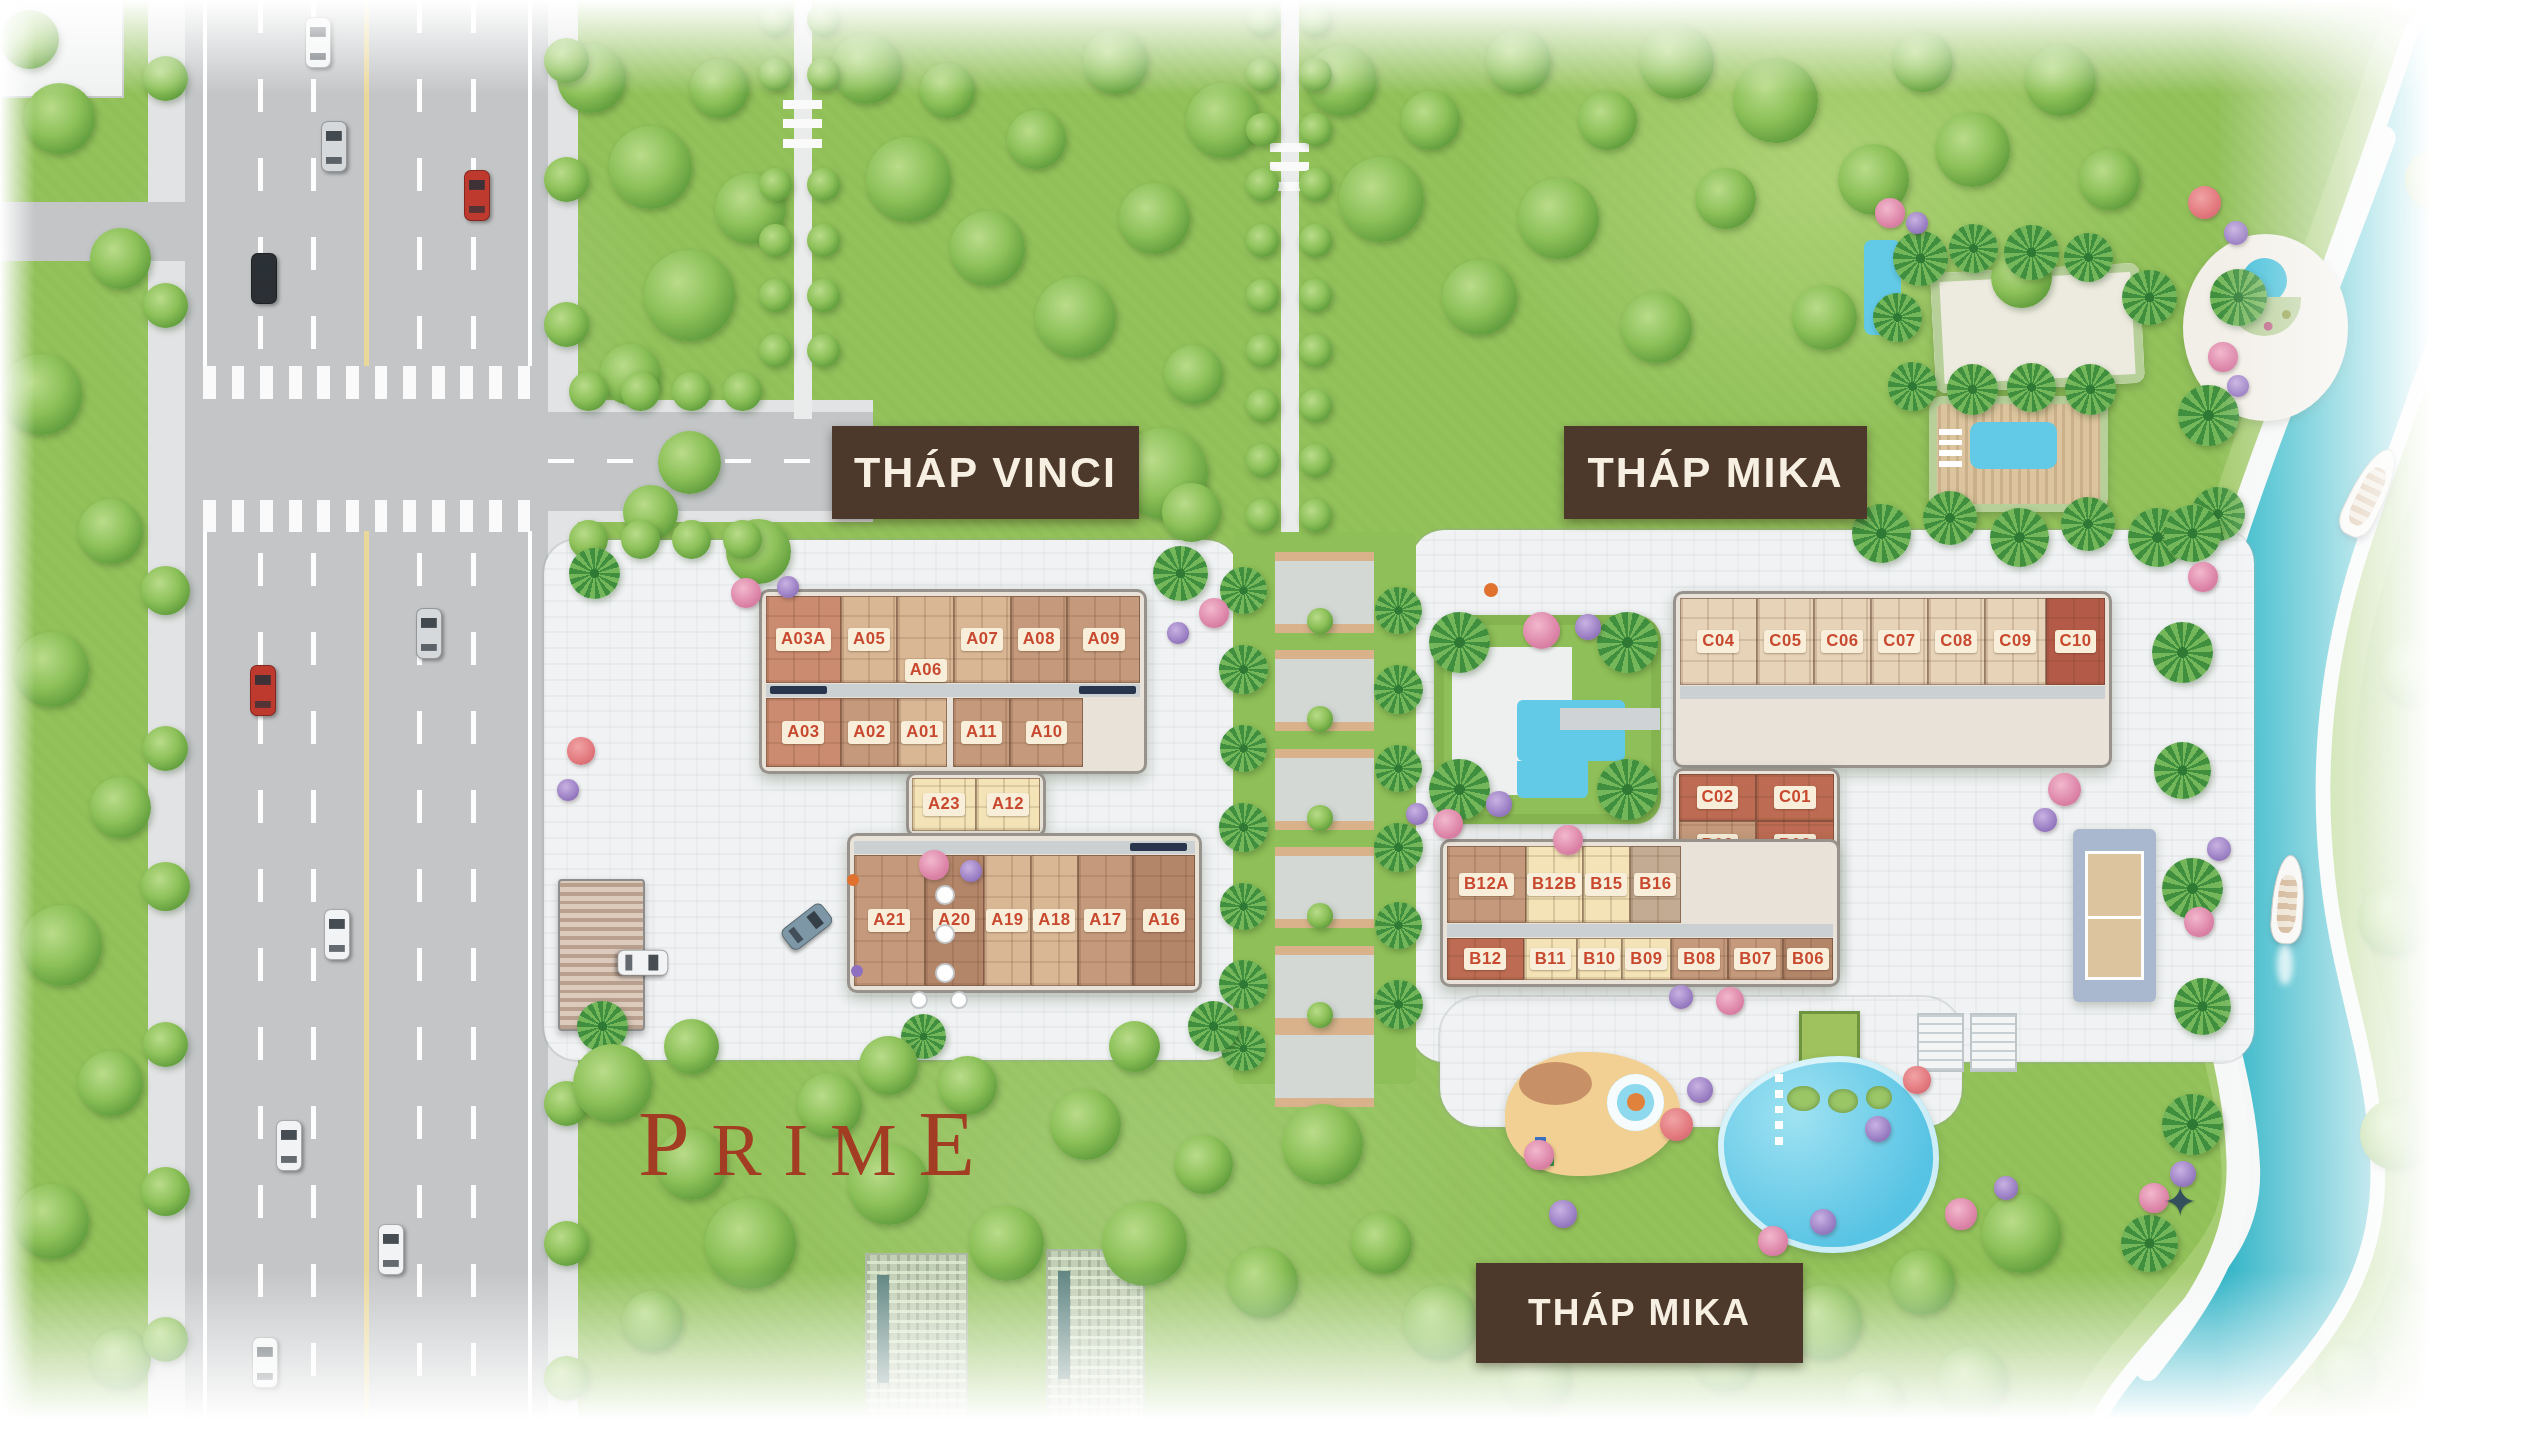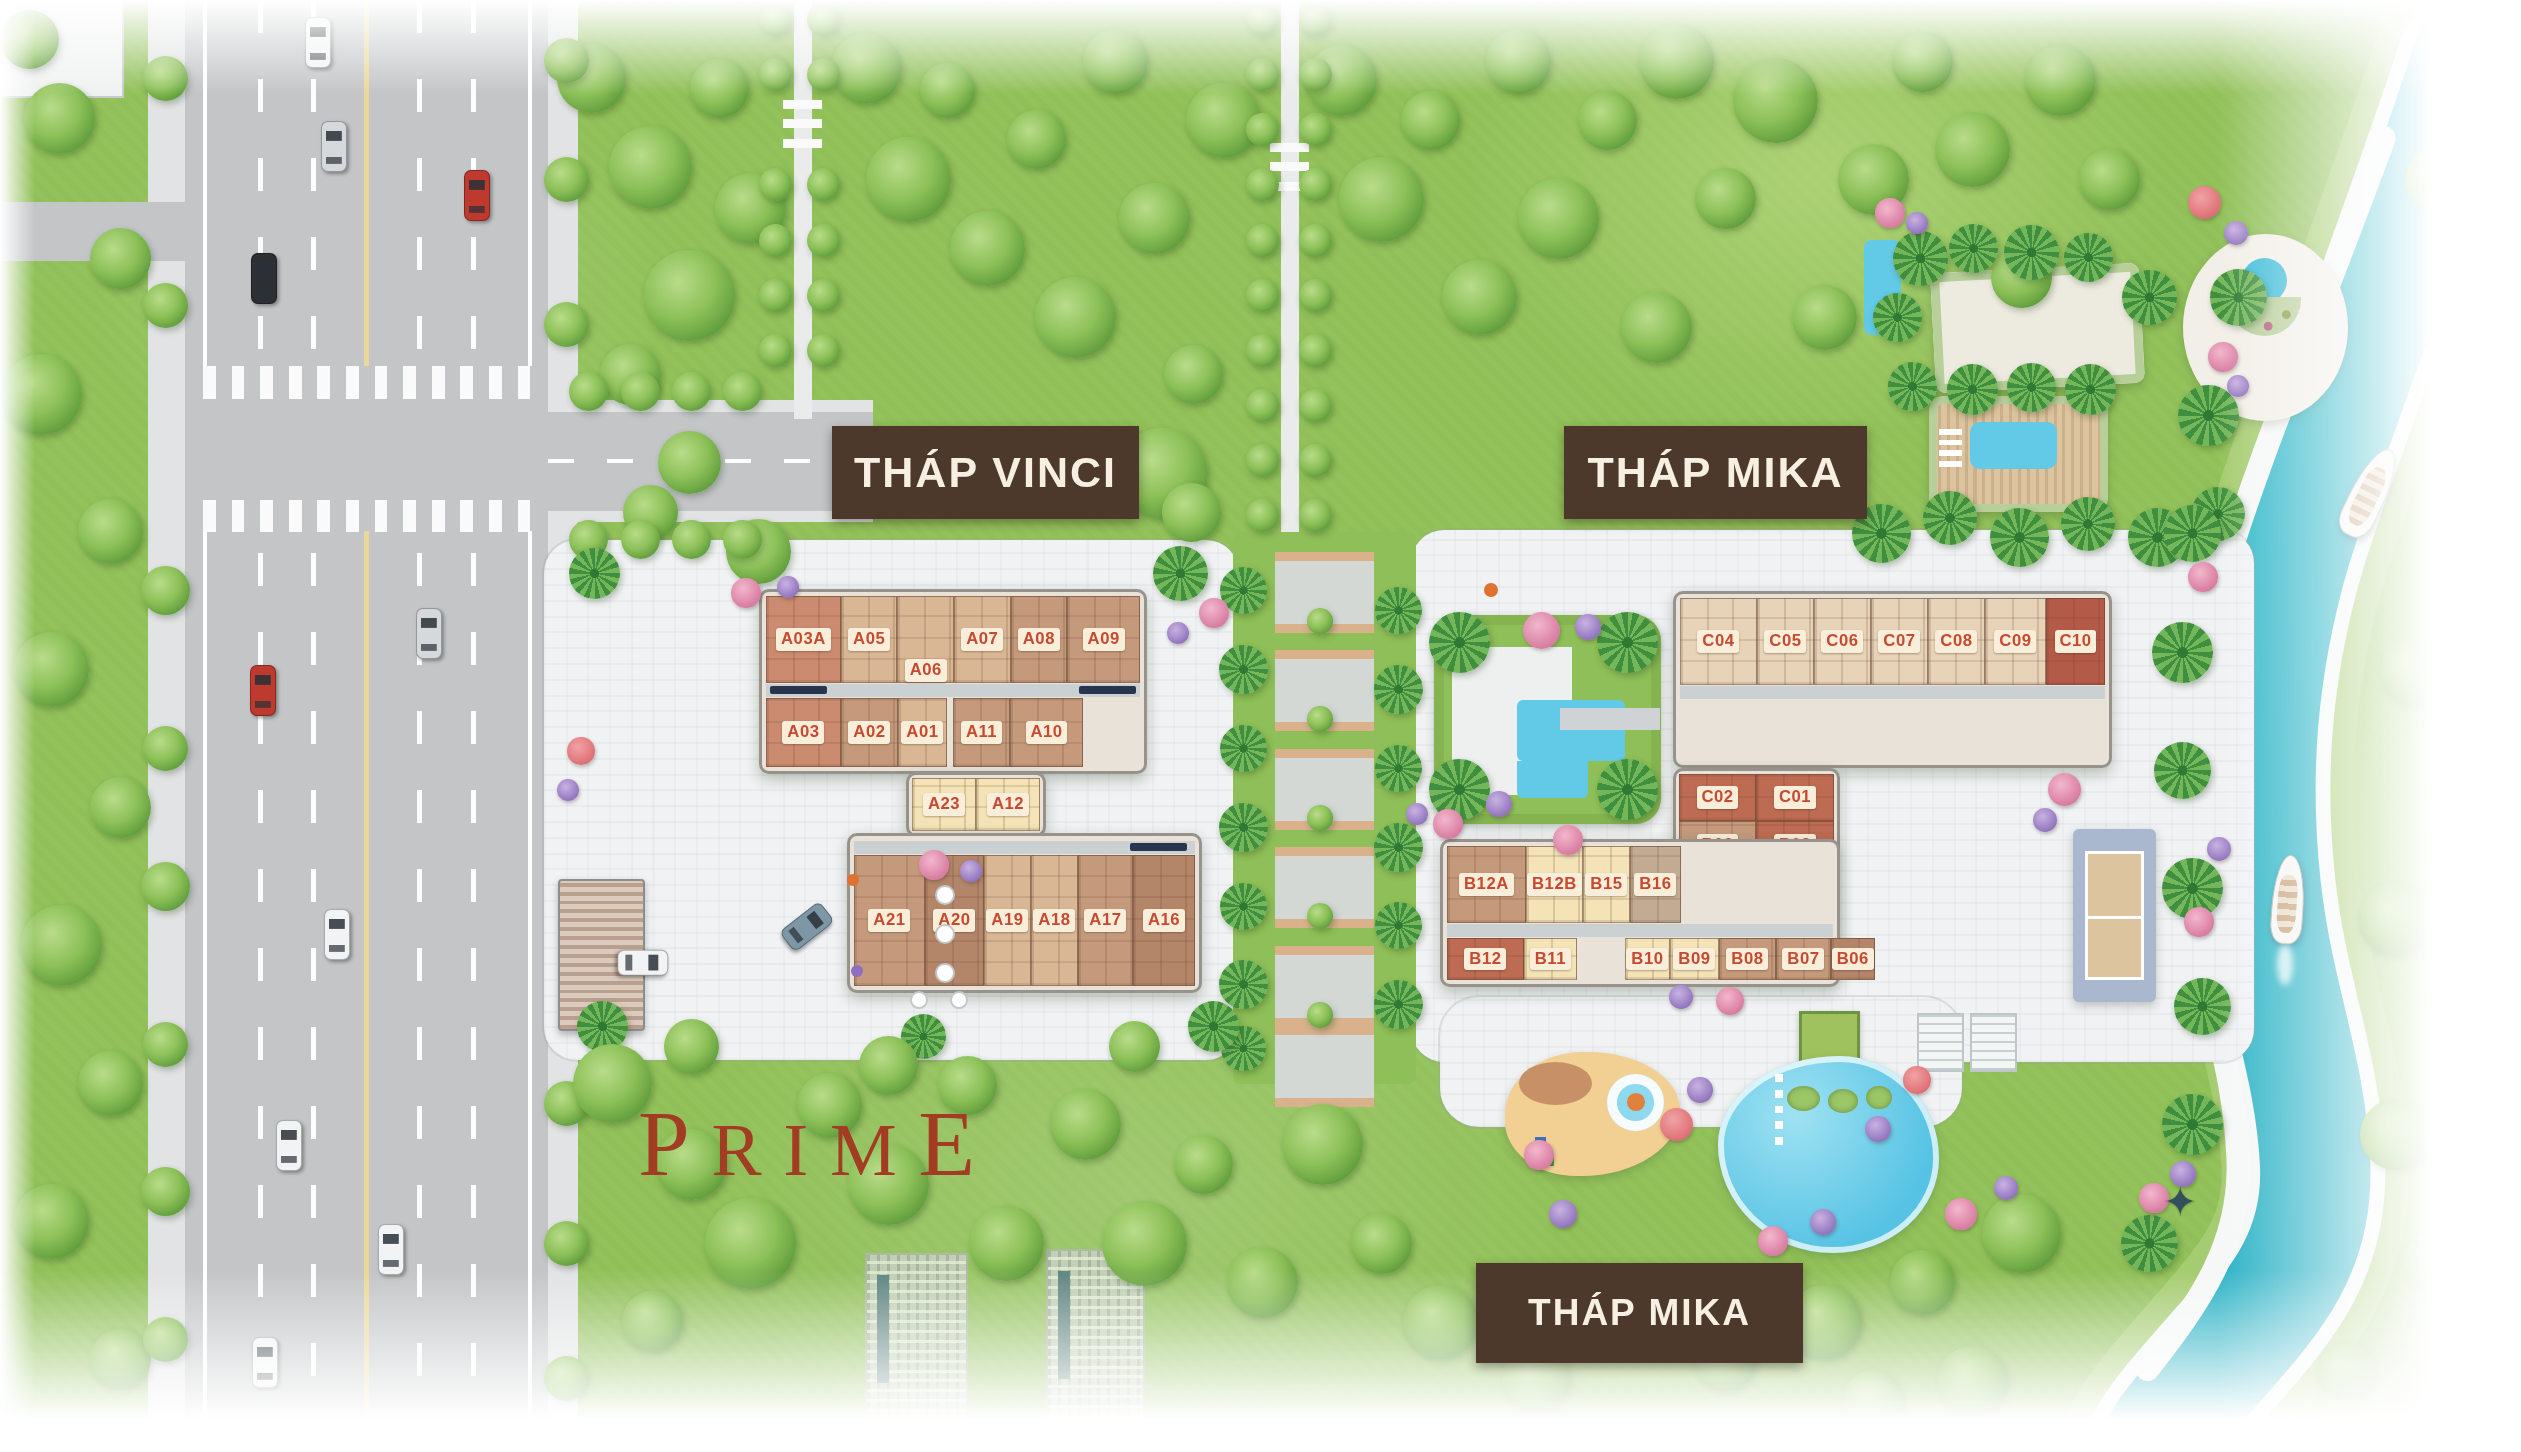--- a/index.html
+++ b/index.html
@@ -346,21 +346,21 @@
       <div class="core" style="flex:1"></div>
     </div>
     <div class="corr"></div>
     <div class="urow" style="flex:1">
         <div class="unit tone-rust" style="flex: 0 0 77px;">
           <span class="chip">B12</span>
         </div>
         <div class="unit tone-cream" style="flex: 0 0 53px;">
           <span class="chip">B11</span>
         </div>
-        <div class="unit tone-cream" style="flex: 0 0 45px; margin-left: 48px;">
+        <div class="unit tone-cream" style="flex: 0 0 45px;">
           <span class="chip">B10</span>
         </div>
         <div class="unit tone-cream" style="flex: 0 0 49px;">
           <span class="chip">B09</span>
         </div>
         <div class="unit tone-brown" style="flex: 0 0 57px;">
           <span class="chip">B08</span>
         </div>
         <div class="unit tone-brown" style="flex: 0 0 55px; align-items: center;">
           <span class="chip">B07</span>

